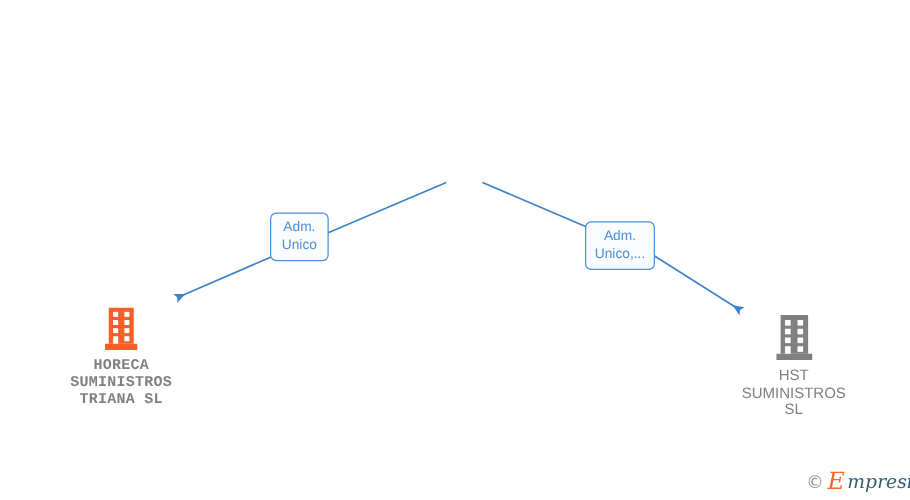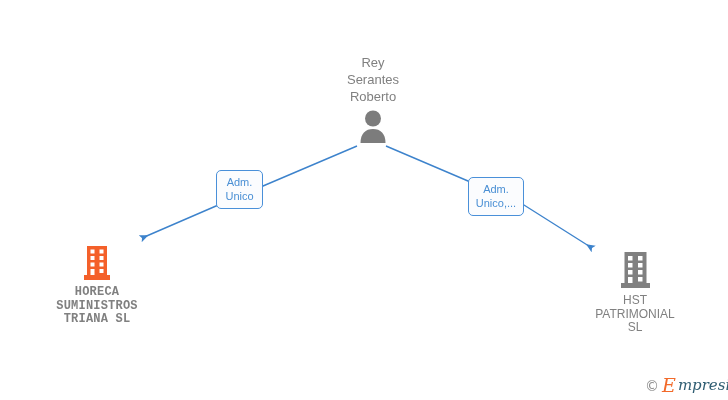--- a/index.html
+++ b/index.html
@@ -130,29 +130,20 @@
       <marker id="arrow-r" markerWidth="9" markerHeight="9" refX="7" refY="4.5" orient="auto" markerUnits="userSpaceOnUse">
         <path d="M0,4.5 L9,0.6 L7,4.5 L9,8.4 Z" fill="#3d83cc"></path>
       </marker>
     </defs>
 
     <path d="M 357,146 L 263,186 L 216,206 L 142,238" fill="none" stroke="#3d83cc" stroke-width="1.4" marker-end="url(#arrow-l)"></path>
 
     <path d="M 386,146 L 468,181 L 524,205 L 592,248" fill="none" stroke="#3d83cc" stroke-width="1.4" marker-end="url(#arrow-r)"></path>
   </svg>
 
-  <div class="person-node">
-    <div class="person-label">Rey
-Serantes
-Roberto</div>
-    <svg class="person-icon" viewBox="0 0 30 34" xmlns="http://www.w3.org/2000/svg">
-      <circle cx="15" cy="9.5" r="8" fill="#7c7c7c"></circle>
-      <path d="M2.5,34 C2.5,24.5 7.5,20 15,20 C22.5,20 27.5,24.5 27.5,34 Z" fill="#7c7c7c"></path>
-    </svg>
-  </div>
 
   <div class="company-node left">
     <svg class="company-icon" viewBox="0 0 26 34" xmlns="http://www.w3.org/2000/svg">
       <rect x="3" y="0" width="20" height="29" fill="#f4602a"></rect>
       <rect x="0" y="29" width="26" height="5" fill="#f4602a"></rect>
       <rect x="6.5" y="3.5" width="4" height="4" fill="#ffffff"></rect>
       <rect x="15.5" y="3.5" width="4" height="4" fill="#ffffff"></rect>
       <rect x="6.5" y="10" width="4" height="4" fill="#ffffff"></rect>
       <rect x="15.5" y="10" width="4" height="4" fill="#ffffff"></rect>
       <rect x="6.5" y="16.5" width="4" height="4" fill="#ffffff"></rect>
@@ -172,21 +163,21 @@
       <rect x="7" y="4" width="4.5" height="4.5" fill="#ffffff"></rect>
       <rect x="17" y="4" width="4.5" height="4.5" fill="#ffffff"></rect>
       <rect x="7" y="11" width="4.5" height="4.5" fill="#ffffff"></rect>
       <rect x="17" y="11" width="4.5" height="4.5" fill="#ffffff"></rect>
       <rect x="7" y="18" width="4.5" height="4.5" fill="#ffffff"></rect>
       <rect x="17" y="18" width="4.5" height="4.5" fill="#ffffff"></rect>
       <rect x="7" y="25" width="4.5" height="6" fill="#ffffff"></rect>
       <rect x="17" y="25" width="4.5" height="4.5" fill="#ffffff"></rect>
     </svg>
     <div class="company-label">HST
-PATRIMONIAL
+SUMINISTROS
 SL</div>
   </div>
 
   <div class="edge-label left">Adm.
 Unico</div>
 
   <div class="edge-label right">Adm.
 Unico,...</div>
 
   <div class="watermark">

